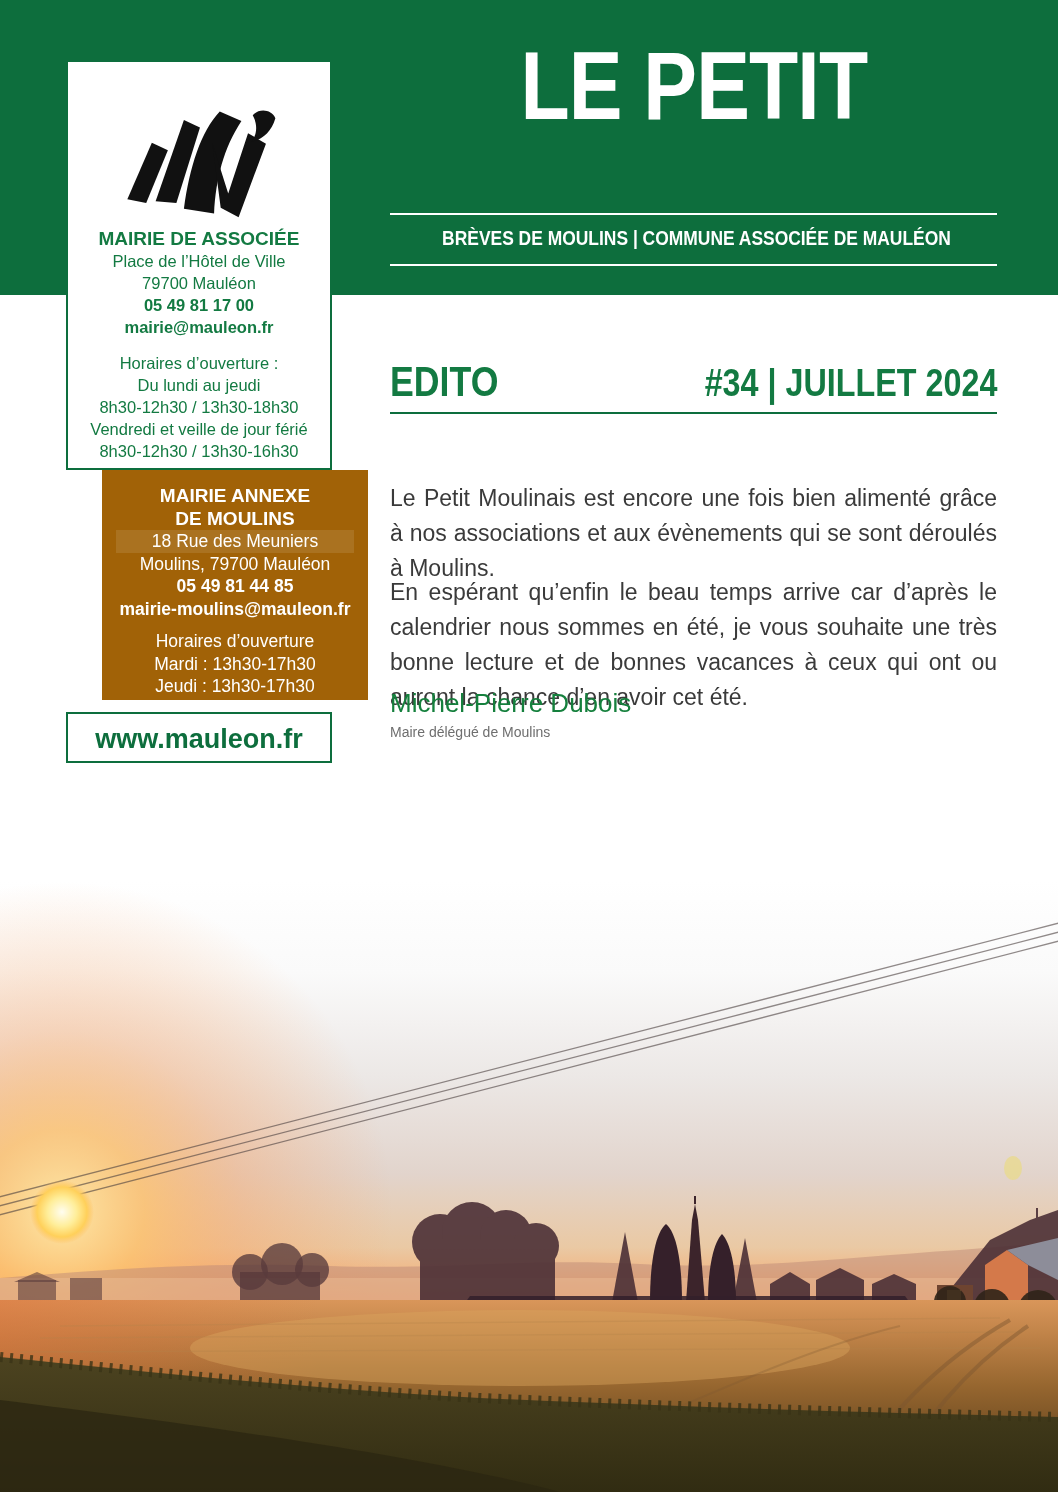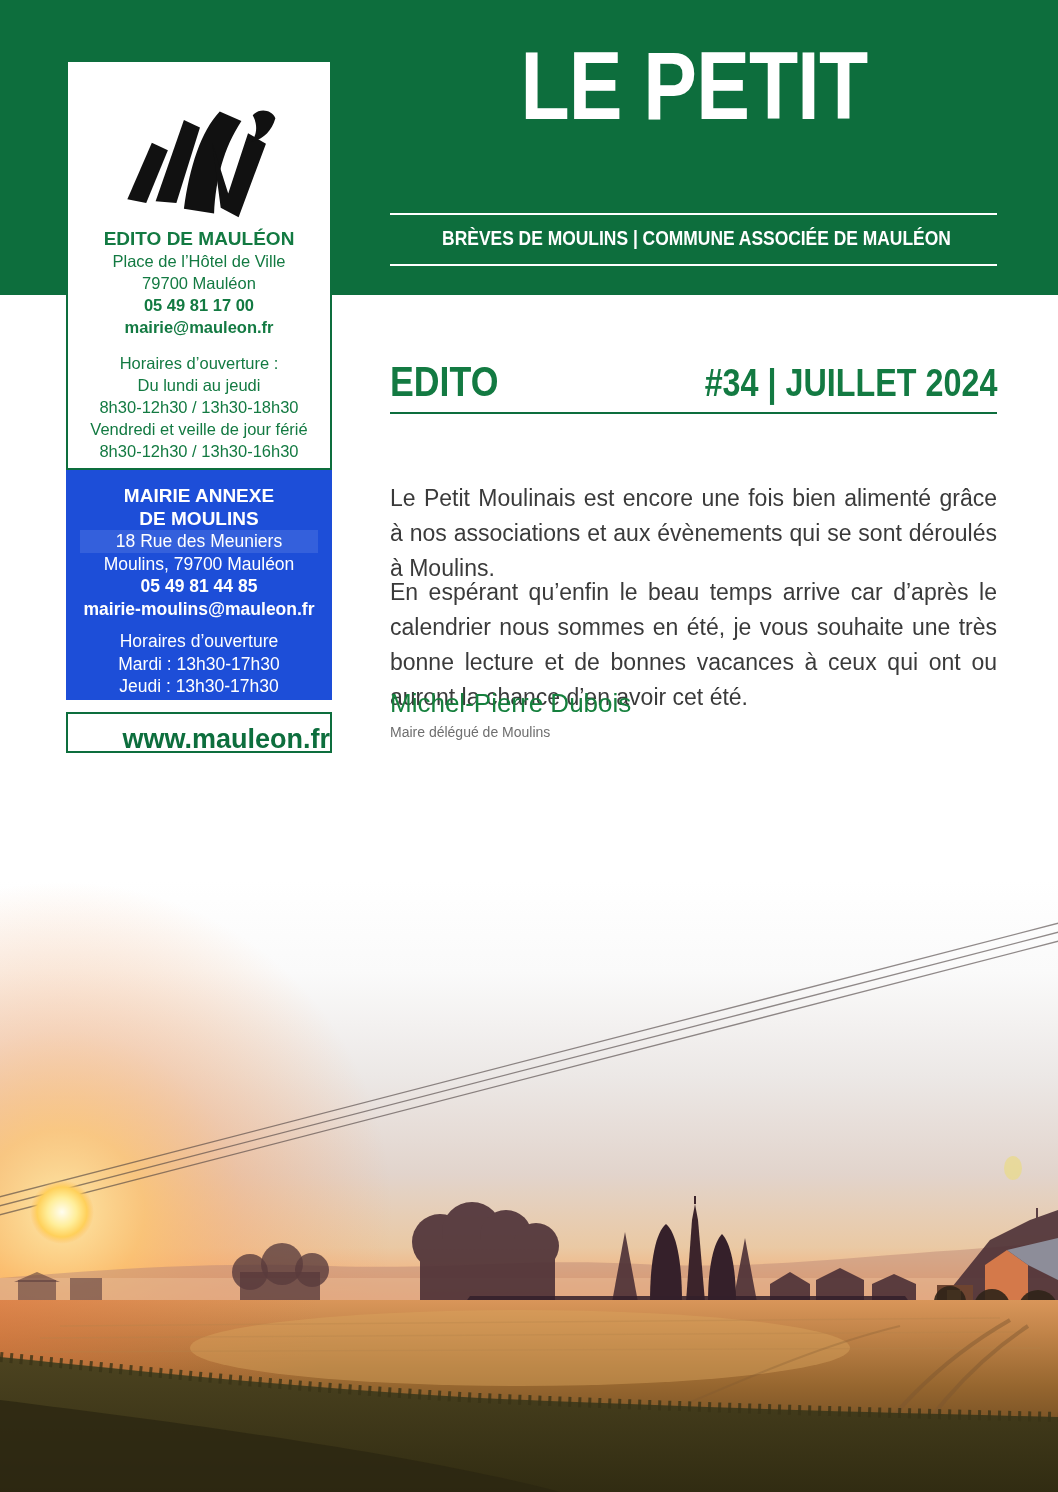--- a/index.html
+++ b/index.html
@@ -31,28 +31,28 @@
   .sig-role { position:absolute; left:390px; top:724px; font-size:14px; color:#6e6e6e; }
 
   
   .sbox { position:absolute; left:66px; width:266px; box-sizing:border-box; text-align:center; }
   .box1 { top:60px; height:410px; background:#ffffff; border:2px solid #0d6e3d; }
   .box1 .logo { margin-top:26px; }
   .g-title { color:#137a42; font-weight:bold; font-size:19px; margin-top:4px; }
   .g-line  { color:#137a42; font-size:16.5px; line-height:22px; }
   .g-bold  { font-weight:bold; }
   .g-gap   { height:14px; }
-  .box2 { top:470px; height:230px; background:#1d4ed8; color:#ffffff; padding-top:14px; }
+  .box2 { top:470px; height:230px; background:#a16207; color:#ffffff; padding-top:14px;margin-left:36px; }
   .w-title { font-weight:bold; font-size:19px; line-height:23px; }
   .w-line  { font-size:17.5px; line-height:22.5px; }
   .w-bold  { font-weight:bold; }
   .w-hl    { background:rgba(255,255,255,0.10); margin:0 14px; }
   .w-gap   { height:10px; }
-  .box3 { top:712px; height:41px; background:#ffffff; border:2px solid #0d6e3d;
-          line-height:50px; color:#0d6e3d; font-weight:bold; font-size:27px;text-align:right; }
+  .box3 { top:712px; height:51px; background:#ffffff; border:2px solid #0d6e3d;
+          line-height:50px; color:#0d6e3d; font-weight:bold; font-size:27px; }
 
   
   .photo { position:absolute; left:0; top:880px; width:1058px; height:612px; }
   .photo svg { display:block; }
 </style>
 </head>
 <body>
 
 <div class="page">
 
@@ -83,21 +83,21 @@
       <svg width="192" height="132" viewBox="0 0 200 140" aria-hidden="true">
         <g fill="#111111">
           <path d="M24,118 L50,58 L67,66 L44,122 Z"></path>
           <path d="M54,120 L84,34 L101,42 L76,122 Z"></path>
           <path d="M84,128 C90,84 102,46 122,25 L145,35 C126,64 118,96 116,133 Z"></path>
           <path d="M114,58 L131,112 L152,48 L171,59 L142,137 L123,127 Z"></path>
           <path d="M157,29 C164,21 177,23 181,32 C177,46 167,55 156,57 C162,48 162,38 157,29 Z"></path>
         </g>
       </svg>
     </div>
-    <div class="g-title">EDITO DE MAULÉON</div>
+    <div class="g-title">MAIRIE DE ASSOCIÉE</div>
     <div class="g-line">Place de l’Hôtel de Ville</div>
     <div class="g-line">79700 Mauléon</div>
     <div class="g-line g-bold">05 49 81 17 00</div>
     <div class="g-line g-bold">mairie@mauleon.fr</div>
     <div class="g-gap"></div>
     <div class="g-line">Horaires d’ouverture :</div>
     <div class="g-line">Du lundi au jeudi</div>
     <div class="g-line">8h30-12h30 / 13h30-18h30</div>
     <div class="g-line">Vendredi et veille de jour férié</div>
     <div class="g-line">8h30-12h30 / 13h30-16h30</div>

